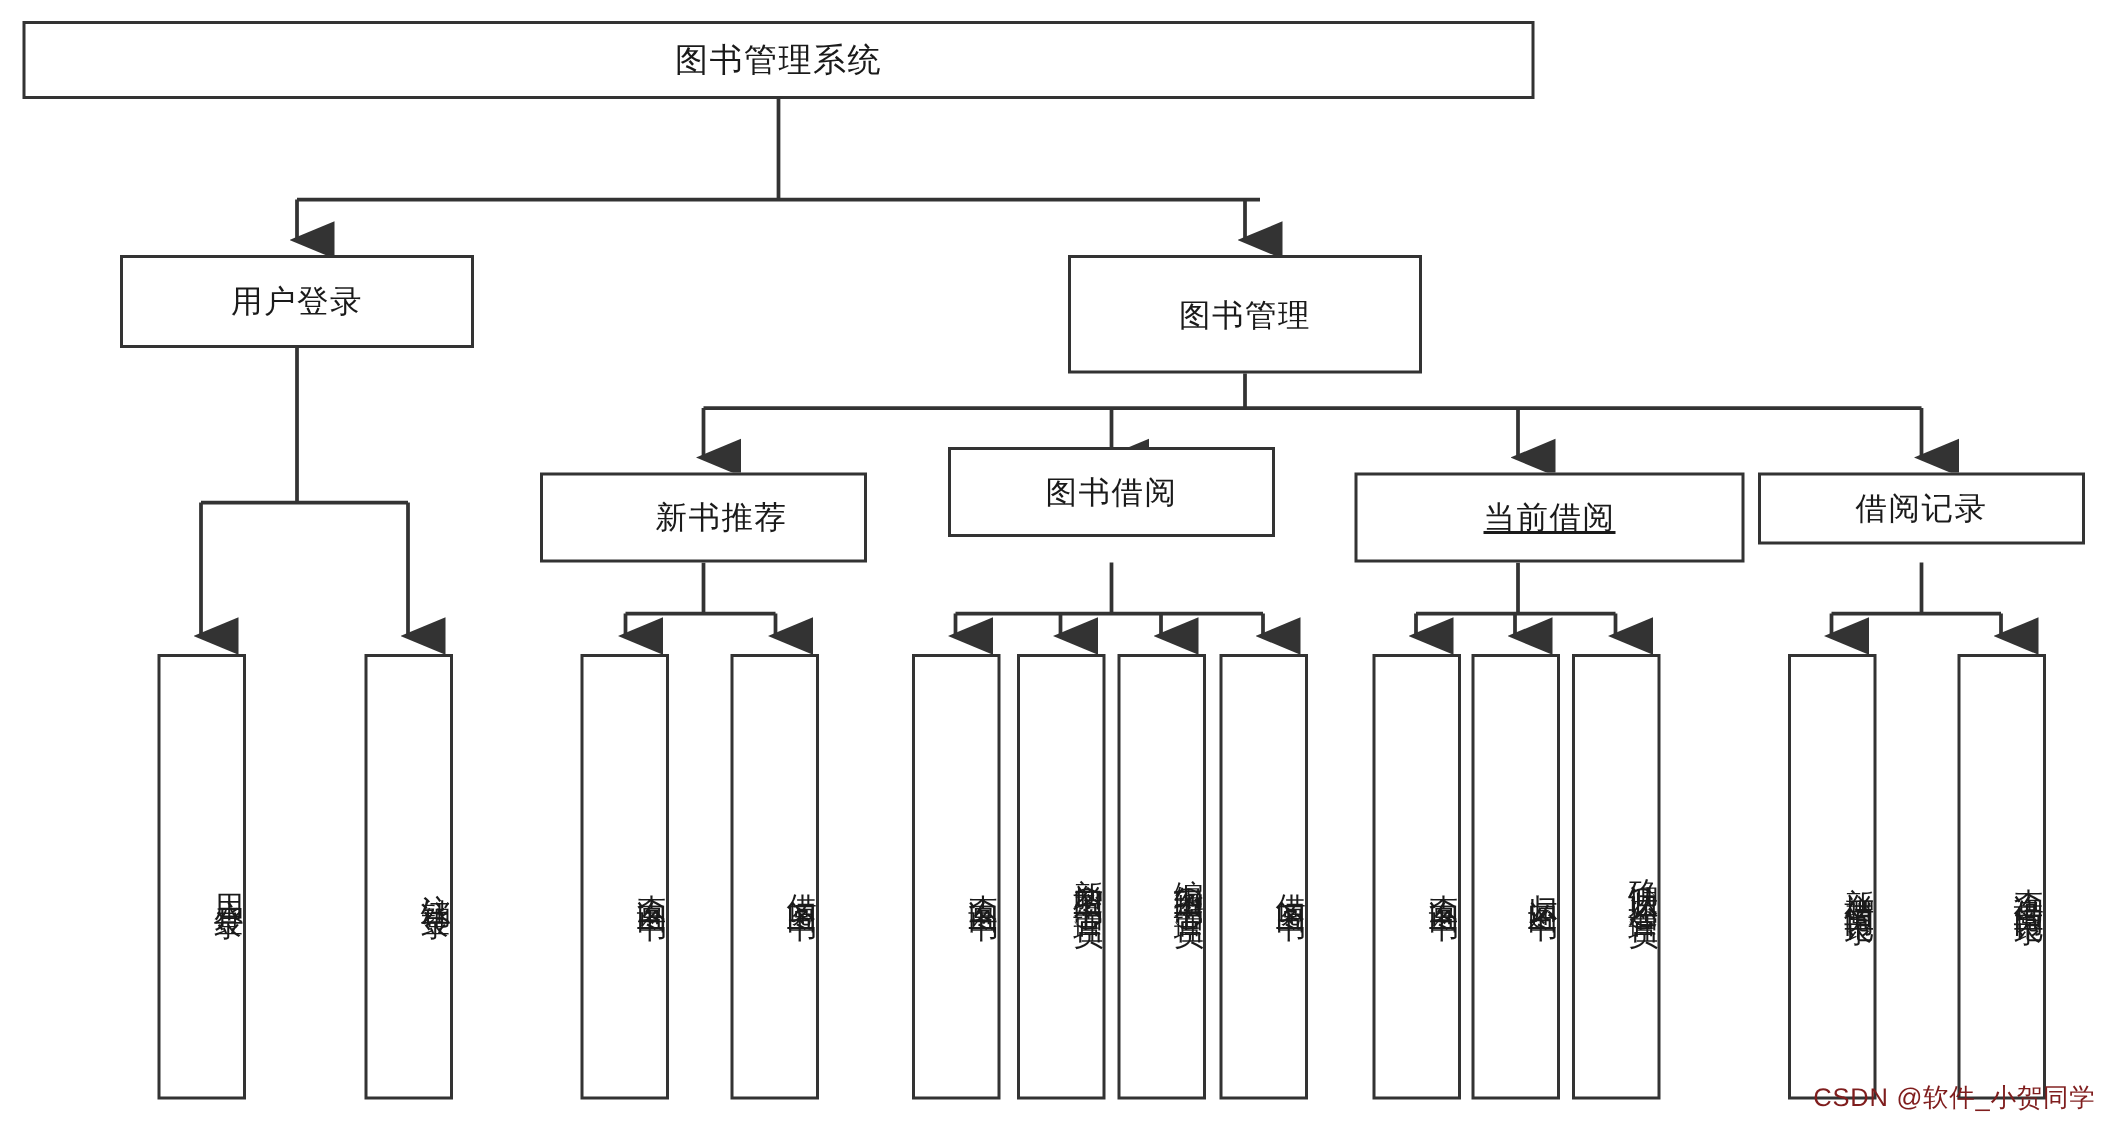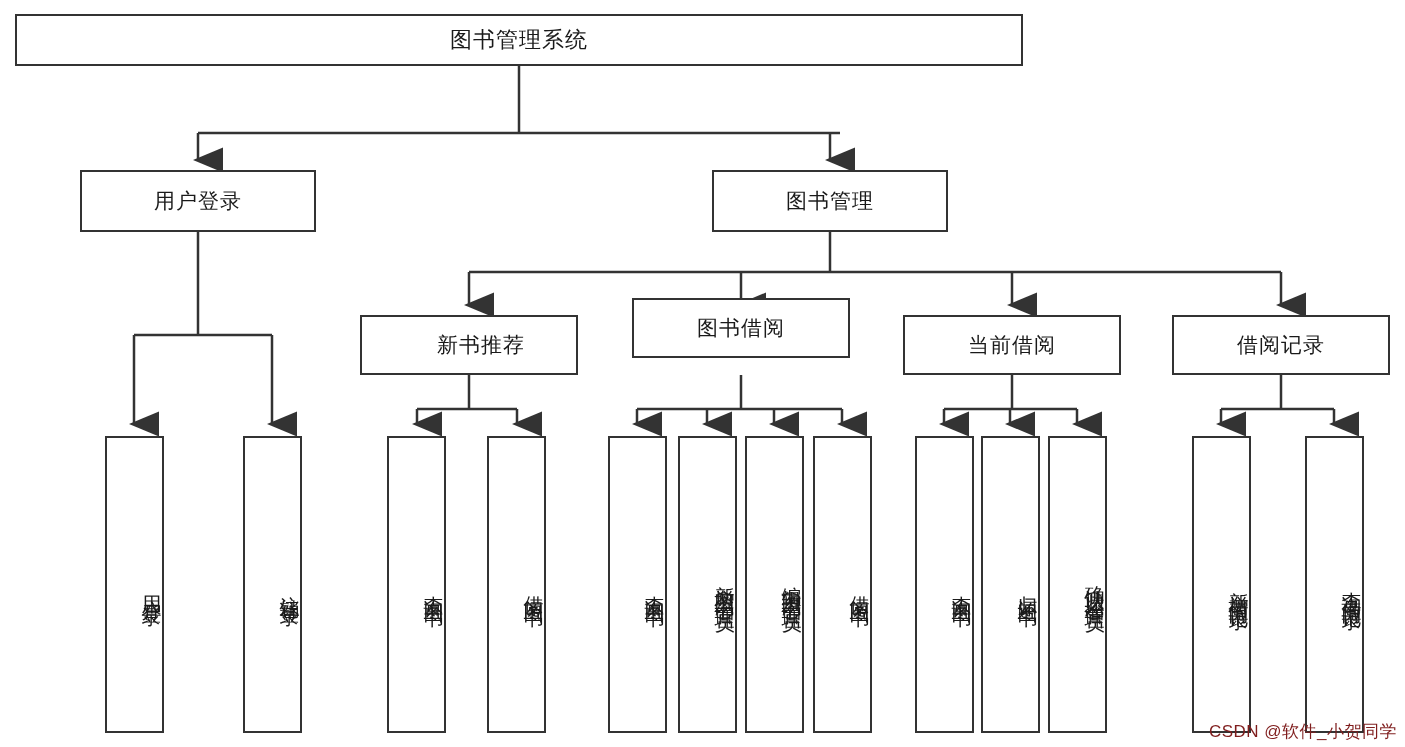--- a/index.html
+++ b/index.html
@@ -122,34 +122,34 @@
     </g>
   </svg>
 
   <div class="node horiz root" style="left:15px;top:14px;width:1008px;height:52px;">
     <span class="label">图书管理系统</span>
   </div>
 
   <div class="node horiz" style="left:80px;top:170px;width:236px;height:62px;">
     <span class="label">用户登录</span>
   </div>
-  <div class="node horiz" style="left:712px;top:170px;width:236px;height:62px;">
+  <div class="node horiz" style="left:712px;top:170px;width:236px;height:79px;">
     <span class="label">图书管理</span>
   </div>
 
   <div class="node horiz" style="left:360px;top:315px;width:218px;height:60px;padding-left:24px;">
     <span class="label">新书推荐</span>
   </div>
   <div class="node horiz" style="left:632px;top:298px;width:218px;height:60px;">
     <span class="label">图书借阅</span>
   </div>
-  <div class="node horiz" style="left:903px;top:315px;width:218px;height:60px;">
+  <div class="node horiz" style="left:903px;top:315px;width:260px;height:60px;text-decoration:underline;">
     <span class="label">当前借阅</span>
   </div>
-  <div class="node horiz" style="left:1172px;top:315px;width:218px;height:60px;">
+  <div class="node horiz" style="left:1172px;top:315px;width:218px;height:48px;">
     <span class="label">借阅记录</span>
   </div>
 
   <div class="node vert" style="left:105px;top:436px;width:59px;height:297px;">
     <span class="label">用户登录</span>
   </div>
   <div class="node vert" style="left:243px;top:436px;width:59px;height:297px;">
     <span class="label">注销登录</span>
   </div>
   <div class="node vert" style="left:387px;top:436px;width:59px;height:297px;">

